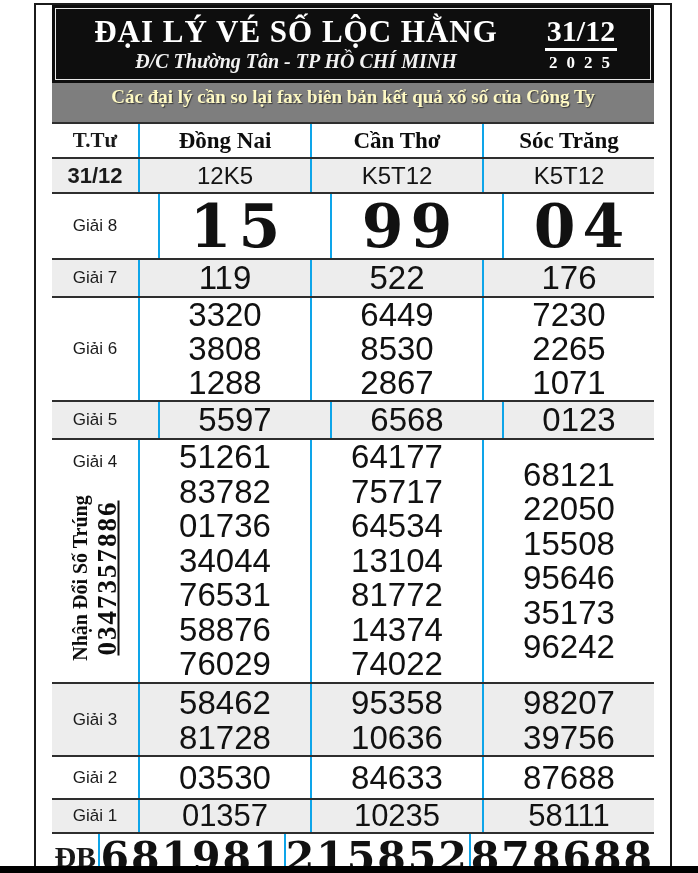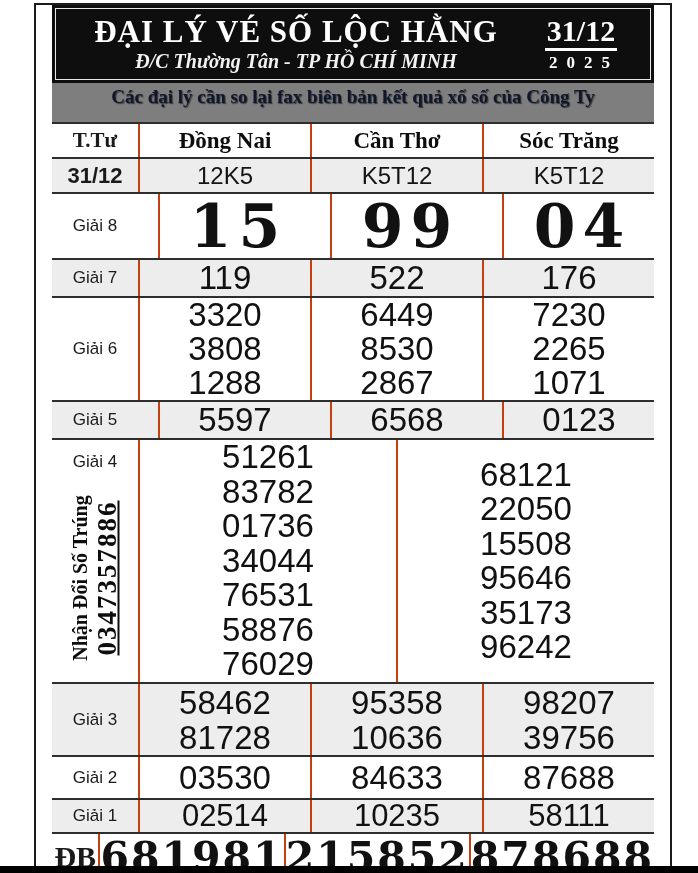--- a/index.html
+++ b/index.html
@@ -19,30 +19,30 @@
   .agency-address { font-family:"Liberation Serif", serif; font-style:italic;
     font-weight:bold; color:#f2f2f2; font-size:20px; line-height:24px; }
   .header-date { width:118px; text-align:center; color:#fff; padding-top:1px; }
   .draw-date { font-family:"Liberation Serif", serif; font-weight:bold;
     font-size:30px; line-height:33px; border-bottom:3px solid #fff;
     display:inline-block; padding:0 2px 1px 2px; }
   .draw-year { font-family:"Liberation Serif", serif; font-weight:bold;
     font-size:17px; letter-spacing:9px; margin-top:2px; margin-left:6px; }
 
   
-  .notice { background:#7e7e7e; color:#0f172a; text-align:center;
+  .notice { background:#7e7e7e; color:#fef9c3; text-align:center;
     font-family:"Liberation Serif", serif; font-weight:bold; font-size:19px;
     line-height:27px; height:39px; text-shadow:1px 1px 1px #3a3a3a; }
 
   
   .table { border-top:2px solid #2e2e2e; }
   .row { display:flex; align-items:stretch; border-bottom:2px solid #2e2e2e;
     background:#fff; }
   .row.shade { background:#ededed; }
-  .cell { border-left:2px solid #c2410c; }
+  .cell { border-left:2px solid #0ea5e9; }
   .cell:first-child { border-left:none; }
   .label-cell { width:86px; display:flex; flex-direction:column;
     align-items:center; justify-content:center; font-size:17px; color:#1a1a1a; }
   .num-cell { flex:1; display:flex; flex-direction:column;
     align-items:center; justify-content:center; }
   .num { font-size:33px; line-height:34px; color:#111; }
 
   .colhead-row { height:35px; }
   .colhead { font-family:"Liberation Serif", serif; font-weight:bold;
     font-size:23px; color:#0d0d0d; }
@@ -191,20 +191,29 @@
         <div class="cell num-cell">
           <div class="num">51261</div>
           <div class="num">83782</div>
           <div class="num">01736</div>
           <div class="num">34044</div>
           <div class="num">76531</div>
           <div class="num">58876</div>
           <div class="num">76029</div>
         </div>
         <div class="cell num-cell">
+          <div class="num">64177</div>
+          <div class="num">75717</div>
+          <div class="num">64534</div>
+          <div class="num">13104</div>
+          <div class="num">81772</div>
+          <div class="num">14374</div>
+          <div class="num">74022</div>
+        </div>
+        <div class="cell num-cell">
           <div class="num">68121</div>
           <div class="num">22050</div>
           <div class="num">15508</div>
           <div class="num">95646</div>
           <div class="num">35173</div>
           <div class="num">96242</div>
         </div>
       </div>
 
       <div class="row row-g3 shade">
@@ -232,21 +241,21 @@
             <div class="num">84633</div>
           </div>
         <div class="cell num-cell">
             <div class="num">87688</div>
           </div>
       </div>
 
       <div class="row row-g1 shade">
         <div class="cell label-cell">Giải 1</div>
         <div class="cell num-cell">
-            <div class="num">02514</div>
+            <div class="num">01357</div>
           </div>
         <div class="cell num-cell">
             <div class="num">10235</div>
           </div>
         <div class="cell num-cell">
             <div class="num">58111</div>
           </div>
       </div>
 
       <div class="row row-db">

